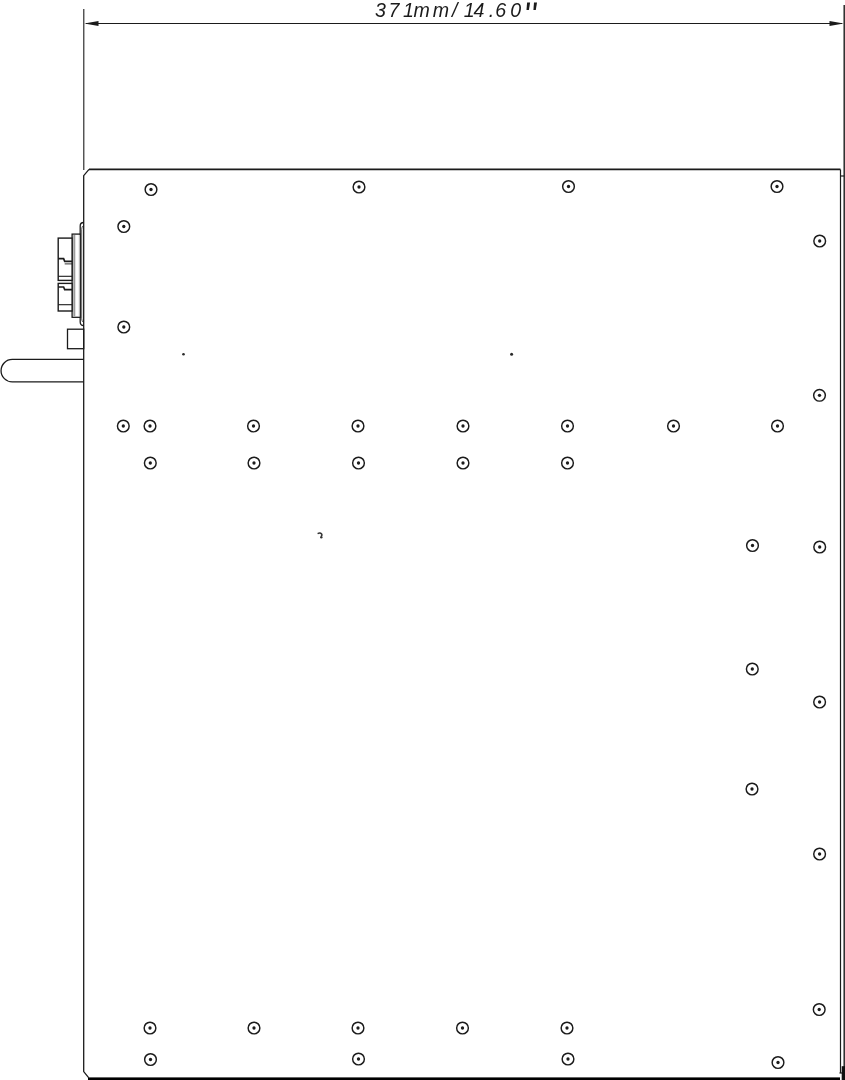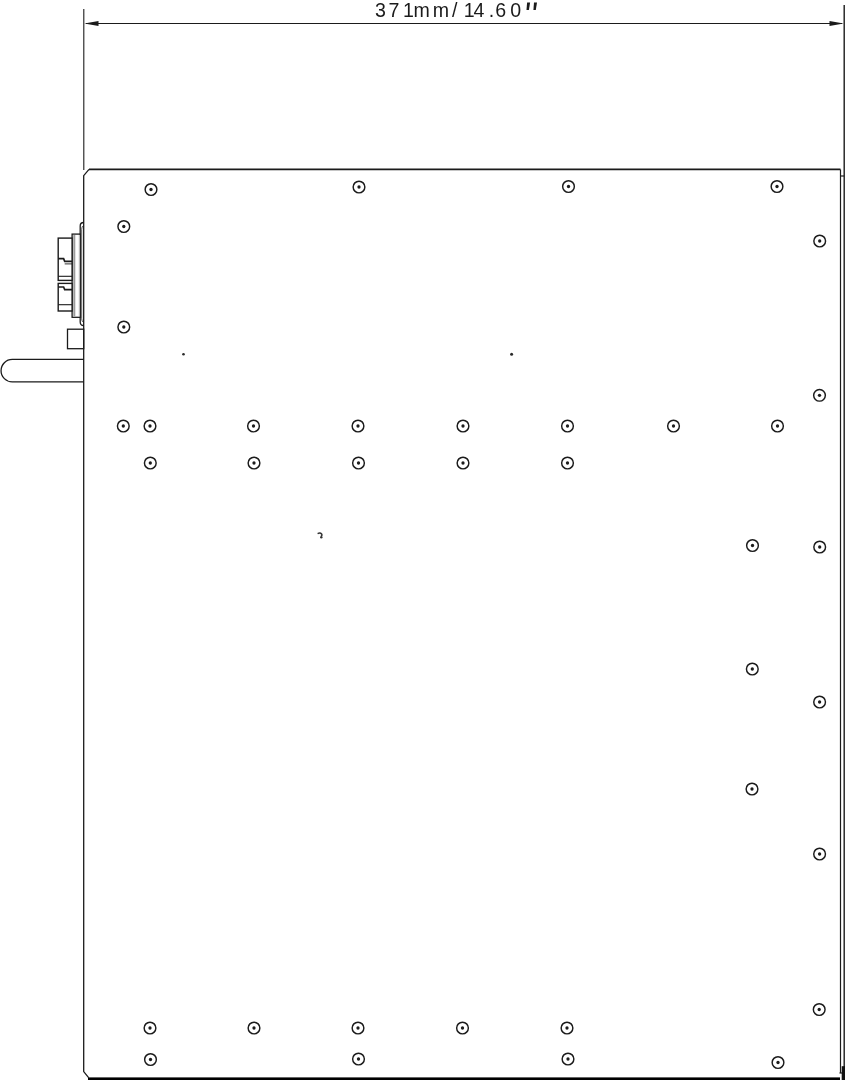--- a/index.html
+++ b/index.html
@@ -1,17 +1,17 @@
 <!DOCTYPE html>
 <html><head>
 <meta charset="utf-8">
 <style>
   html,body{margin:0;padding:0;background:#fff;}
   #stage{width:845px;height:1080px;position:relative;overflow:hidden;background:#fff;
-    font-family:"Liberation Sans", sans-serif;}
+    font-family:"Liberation Sans", sans-serif;font-style:italic;}
   svg{display:block;}
 </style>
 </head>
 <body>
 <div id="stage">
 <svg width="845" height="1080" viewBox="0 0 845 1080" xmlns="http://www.w3.org/2000/svg">
 <defs>
   <g id="screw">
     <circle cx="0" cy="0" r="5.85" fill="none" stroke="#1b1b1b" stroke-width="1.45"></circle>
     <circle cx="0" cy="0" r="1.65" fill="#1b1b1b" stroke="none"></circle>

